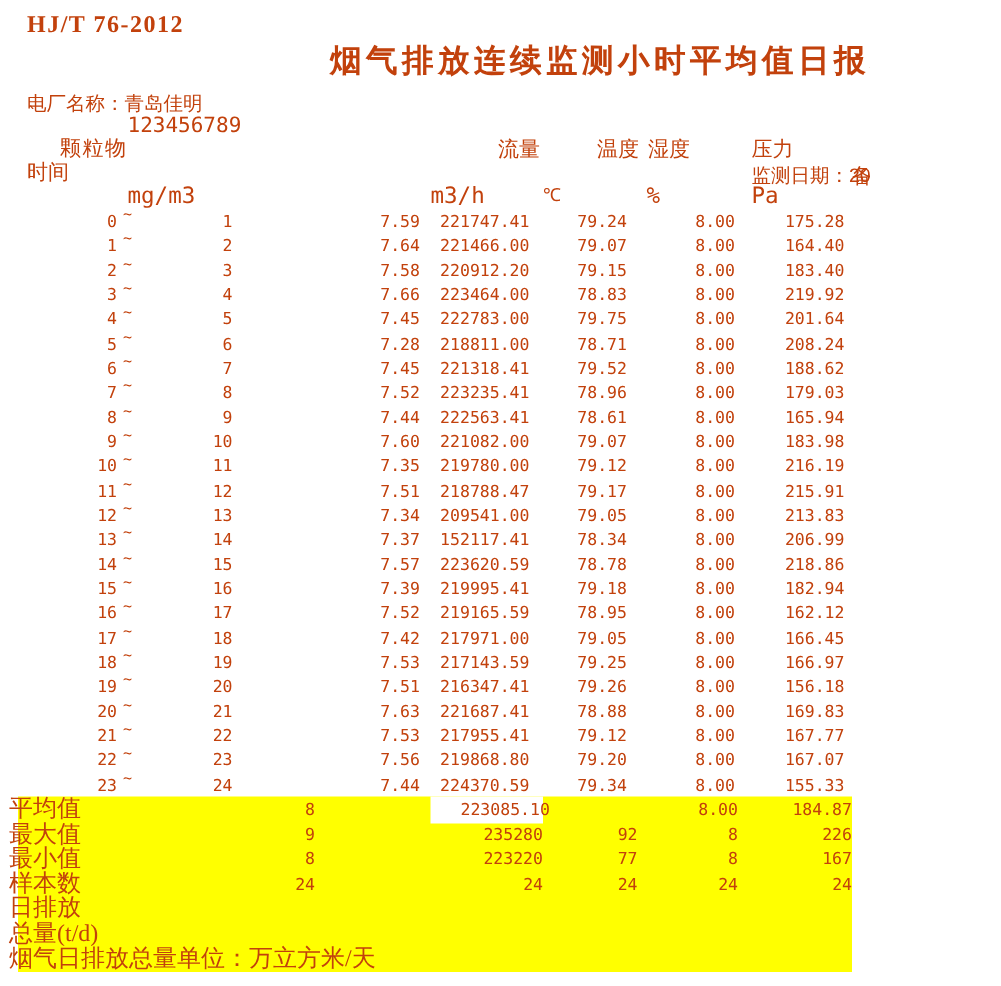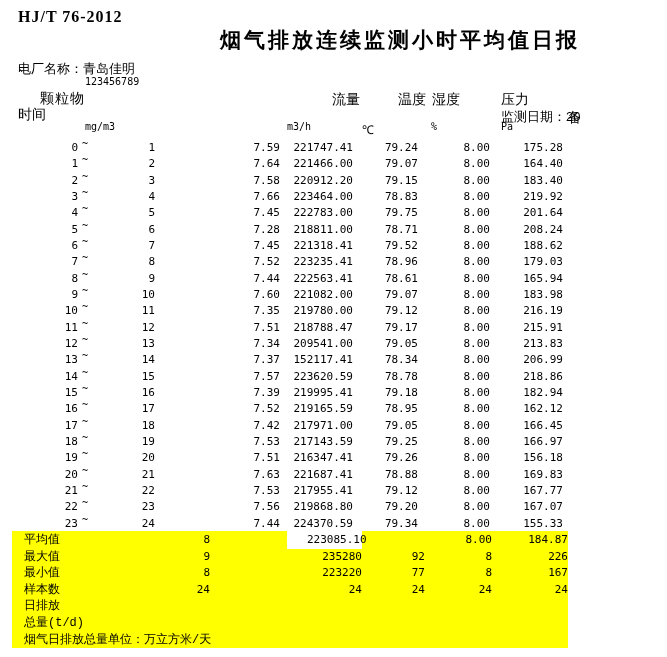--- a/index.html
+++ b/index.html
@@ -1,36 +1,36 @@
 <!DOCTYPE html>
 <html><head>
 <meta charset="utf-8">
 <style>
   html,body{margin:0;padding:0;background:#fff;}
   .page{
     position:relative;width:580px;height:657px;background:#ffffff;
-    font-family:"Liberation Sans",sans-serif;color:#000000;overflow:hidden;
+    font-family:"Liberation Sans",sans-serif;color:#c2410c;overflow:hidden;
   }
   .abs{position:absolute;white-space:nowrap;}
   .mono{font-family:"DejaVu Sans Mono","Liberation Mono",monospace;}
   .hjt{left:18px;top:8px;font-family:"Liberation Serif",serif;font-weight:bold;font-size:16px;letter-spacing:1px;}
   .title{left:220px;top:26px;font-size:21px;font-weight:bold;letter-spacing:3px;}
   .plant{left:18px;top:60px;font-size:13px;}
   .tick{left:18px;top:69px;font-size:12px;}
-  .code{left:85px;top:76px;font-size:10px;}
+  .code{left:85px;top:76px;font-size:14px;}
   .date{left:501px;top:72px;font-size:13px;margin-top:36px;}
   .h-cjk{font-size:14px;}
   .h-pm{left:40px;top:90px;letter-spacing:1px;}
   .h-flow{left:332px;top:91px;}
   .h-temp{left:398px;top:91px;}
   .h-hum{left:432px;top:91px;}
   .h-press{left:501px;top:91px;}
   .h-time{left:18px;top:106px;font-size:14px;}
   .h-remark{left:568px;top:109px;}
-  .unit{top:121px;font-size:10px;}
+  .unit{top:121px;font-size:15px;}
   .u-pm{left:85px;}
   .u-flow{left:287px;}
   .u-temp{left:362px;font-size:12px;}
   .u-hum{left:431px;}
   .u-press{left:501px;}
 
   .row{position:absolute;left:0;width:667px;height:17px;
        font-family:"DejaVu Sans Mono","Liberation Mono",monospace;
        font-size:11px;line-height:15px;}
   .cell{position:absolute;text-align:right;white-space:nowrap;}
@@ -38,22 +38,22 @@
   .c-tilde{left:82px;width:14px;text-align:left;top:-4px;font-size:10px;}
   .c-end{left:95px;width:60px;}
   .c-pm{left:200px;width:80px;}
   .c-flow{left:271px;width:82px;}
   .c-temp{left:346px;width:72px;}
   .c-hum{left:418px;width:72px;}
   .c-press{left:481px;width:82px;}
 
   .highlight-block{position:absolute;left:12px;top:531px;width:556px;height:117px;}
 
-  .s-label{position:absolute;left:24px;font-size:12px;white-space:nowrap;
-           font-family:Liberation Mono, monospace;line-height:16px;}
+  .s-label{position:absolute;left:6px;font-size:16px;white-space:nowrap;
+           font-family:Liberation Serif, serif;line-height:16px;}
   .s-pm{left:135px;width:75px;}
   .s-flow{left:280px;width:82px;}
   .s-temp{left:353px;width:72px;}
   .s-hum{left:420px;width:72px;}
   .s-press{left:486px;width:82px;}
   .avg-flow{left:287px;width:75px;padding-right:9px;background:#ffffff;
             top:-1px;height:18px;box-sizing:border-box;line-height:17px;padding-left:20px;}
   .avg-hum{padding-right:2px;}
   .avg-press{padding-right:5px;}
 </style>

